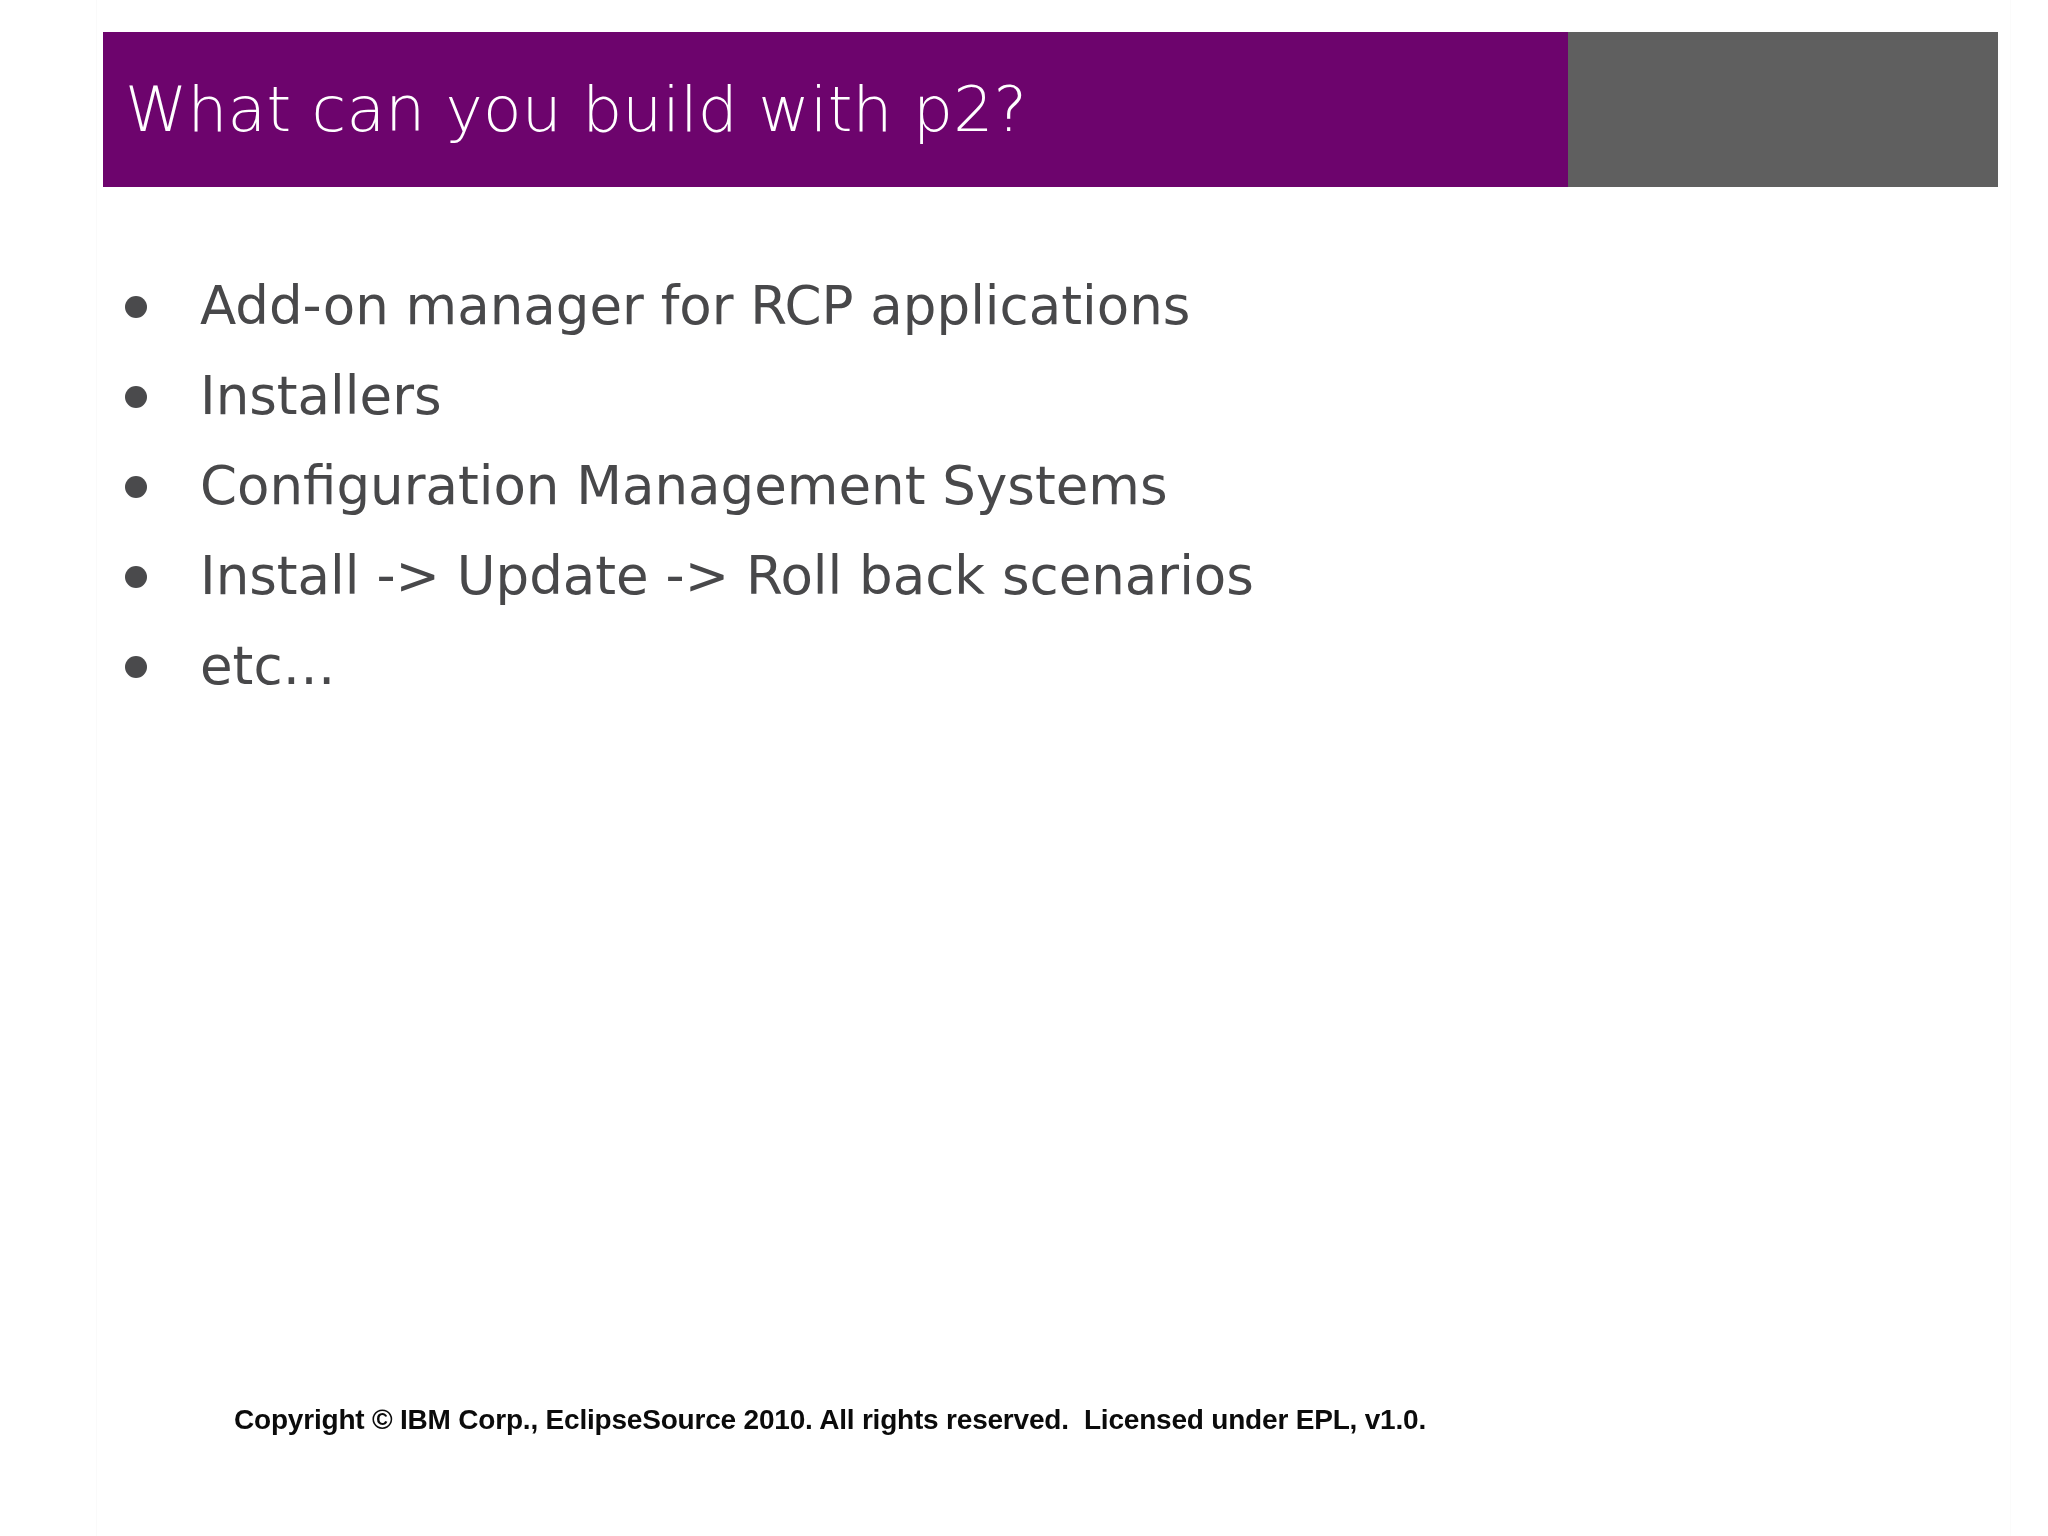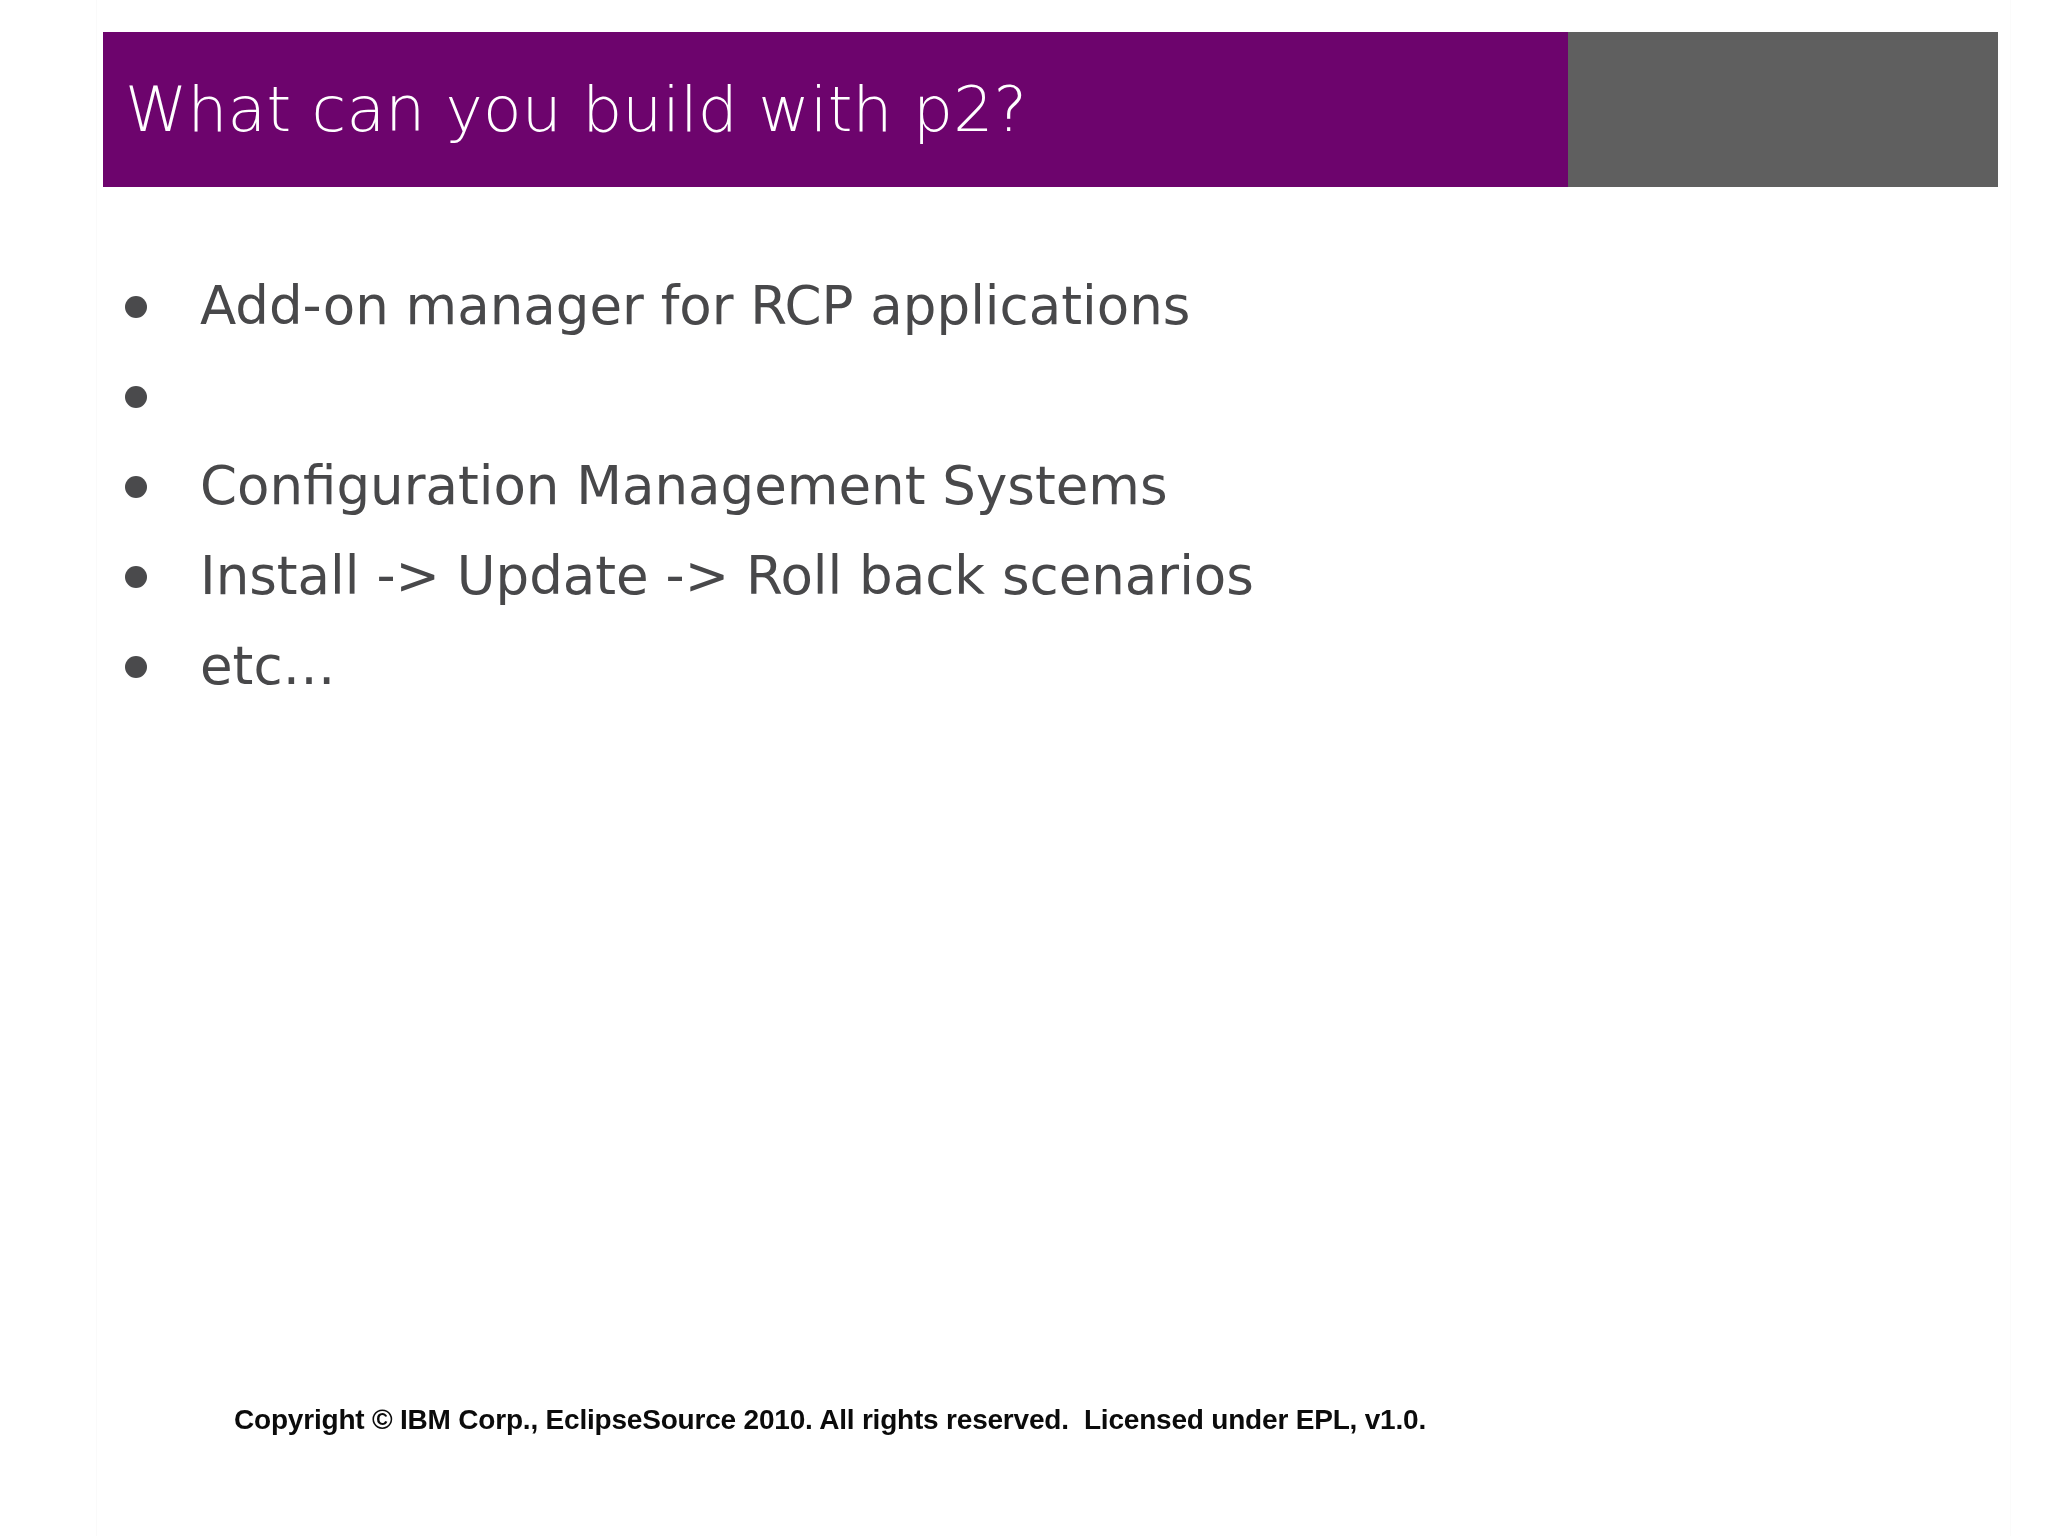--- a/index.html
+++ b/index.html
@@ -143,20 +143,21 @@
 
   <div id="bullet-list">
 
     <div class="bullet-row">
       <span class="bullet-dot"></span>
       <span class="bullet-text">Add-on manager for RCP applications</span>
     </div>
 
     <div class="bullet-row">
       <span class="bullet-dot"></span>
+      <span class="bullet-text">Installers</span>
     </div>
 
     <div class="bullet-row">
       <span class="bullet-dot"></span>
       <span class="bullet-text">Configuration Management Systems</span>
     </div>
 
 
     <div class="bullet-row">
       <span class="bullet-dot"></span>

